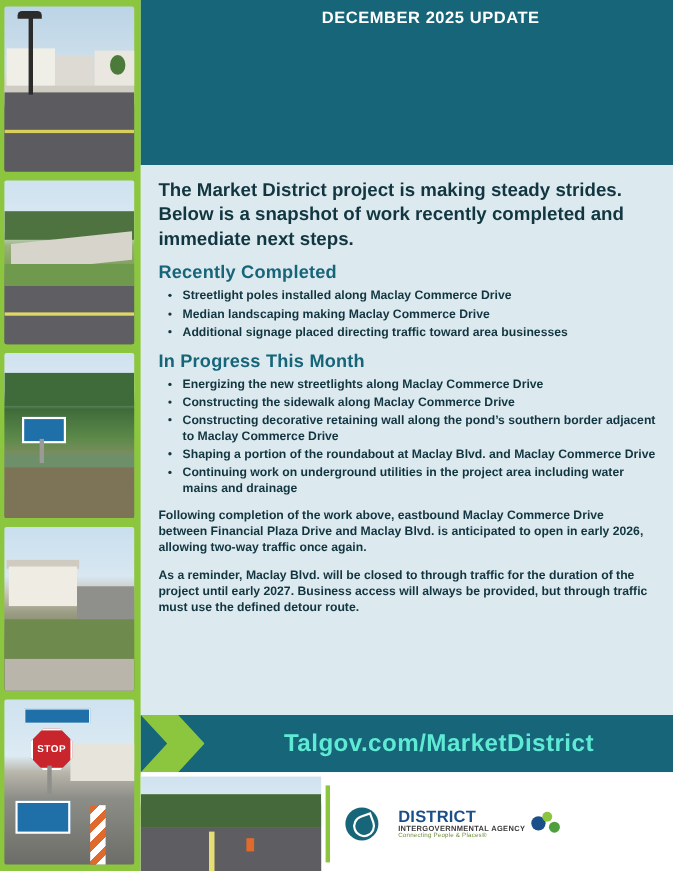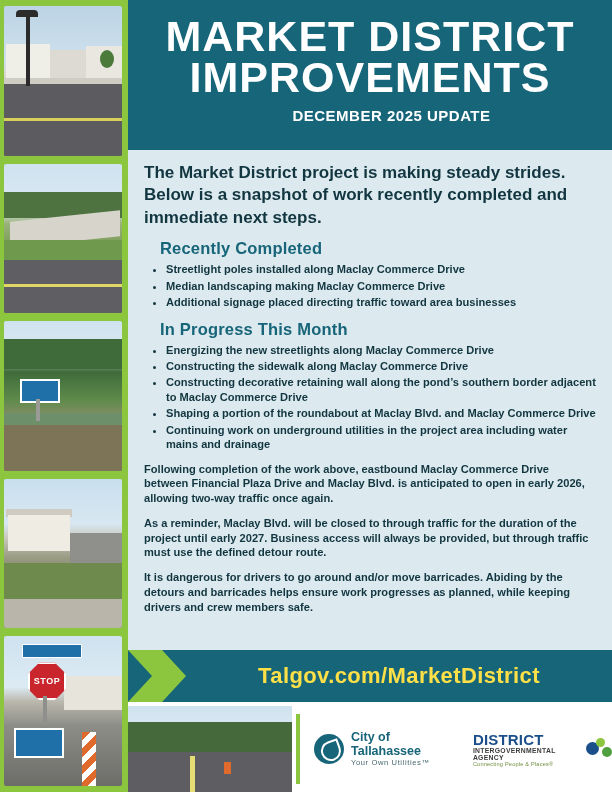--- a/index.html
+++ b/index.html
@@ -97,21 +97,21 @@
   
   .body-panel {
     position:absolute; left:128px; top:150px; width:484px; height:500px;
     background:#dce9ef;
     padding:10px 16px 0 16px;
     box-sizing:border-box;
     color:#14353f;
   }
   .intro { font-size:17px; font-weight:bold; line-height:1.32; color:#123640; margin:2px 0 10px 0; }
   .sec-head {
-    color:#176579; font-weight:bold; font-size:16.5px; margin:0 0 4px 16px;
+    color:#176579; font-weight:bold; font-size:16.5px; margin:0 0 4px 0;
     letter-spacing:0.2px;
   }
   ul.bullets { margin:0 0 10px 0; padding-left:22px; }
   ul.bullets li {
     font-size:11.1px; font-weight:bold; line-height:1.3;
     margin-bottom:2px; color:#123640;
   }
   .para { font-size:11.1px; font-weight:bold; line-height:1.33; margin:0 0 10px 0; color:#123640; }
 
   
@@ -120,21 +120,21 @@
     background:#176579;
   }
   .url-band .arrow {
     position:absolute; left:0; top:0; width:58px; height:52px;
     background:#8cc63f;
     clip-path:polygon(0 0, 34px 0, 58px 26px, 34px 52px, 0 52px, 24px 26px);
   }
   .url-band .url {
     position:absolute; left:58px; top:0; right:0; height:52px;
     display:flex; align-items:center; justify-content:center;
-    color:#fde047; font-weight:bold; font-size:22px; letter-spacing:0.4px;
+    color:#5eead4; font-weight:bold; font-size:22px; letter-spacing:0.4px;
   }
 
   
   .bottom { position:absolute; left:128px; top:702px; width:484px; height:90px; background:#ffffff; }
   .bphoto {
     position:absolute; left:0; top:4px; width:164px; height:86px;
     background:linear-gradient(#cfe2ef 0%,#dbe9f3 26%,#4f7340 34%,#6d8b4e 46%,#7c7c7a 54%,#5b5b5e 100%);
     overflow:hidden;
   }
   .bphoto .road { position:absolute; left:0; top:46px; width:100%; height:40px; background:#5e5e62; }
@@ -221,24 +221,20 @@
       <div class="bldg"></div>
       <div class="stopoct">STOP</div>
       <div class="stoppost"></div>
       <div class="bsign"></div>
       <div class="barr"></div>
     </div>
 
   </div>
 
   <div class="header">
-    <div class="title">
-      <span>MARKET DISTRICT</span>
-      <span class="l2">IMPROVEMENTS</span>
-    </div>
     <div class="subtitle">DECEMBER 2025 UPDATE</div>
   </div>
 
   <div class="body-panel">
 
     <div class="intro">The Market District project is making steady strides. Below is a snapshot of work recently completed and immediate next steps.</div>
 
     <div class="sec-head">Recently Completed</div>
     <ul class="bullets">
       <li>Streetlight poles installed along Maclay Commerce Drive</li>
@@ -250,44 +246,39 @@
     <ul class="bullets">
       <li>Energizing the new streetlights along Maclay Commerce Drive</li>
       <li>Constructing the sidewalk along Maclay Commerce Drive</li>
       <li>Constructing decorative retaining wall along the pond’s southern border adjacent to Maclay Commerce Drive</li>
       <li>Shaping a portion of the roundabout at Maclay Blvd. and Maclay Commerce Drive</li>
       <li>Continuing work on underground utilities in the project area including water mains and drainage</li>
     </ul>
 
     <div class="para">Following completion of the work above, eastbound Maclay Commerce Drive between Financial Plaza Drive and Maclay Blvd. is anticipated to open in early 2026, allowing two-way traffic once again.</div>
     <div class="para">As a reminder, Maclay Blvd. will be closed to through traffic for the duration of the project until early 2027. Business access will always be provided, but through traffic must use the defined detour route.</div>
-    <div class="para">It is dangerous for drivers to go around and/or move barricades. Abiding by the detours and barricades helps ensure work progresses as planned, while keeping drivers and crew members safe.</div>
   </div>
 
   <div class="url-band">
     <div class="arrow"></div>
     <div class="url">Talgov.com/MarketDistrict</div>
   </div>
 
   <div class="bottom">
     <div class="bphoto">
       <div class="trees"></div>
       <div class="road"></div>
       <div class="line"></div>
       <div class="cone"></div>
     </div>
 
     <div class="logos">
 
       <div class="logo-tlh">
         <div class="mark"></div>
-        <div class="txt">
-          <div class="n1">City of Tallahassee</div>
-          <div class="n2">Your Own Utilities™</div>
-        </div>
       </div>
 
       <div class="logo-bp">
         <div class="txt">
           <div class="n1">DISTRICT</div>
           <div class="n2">INTERGOVERNMENTAL AGENCY</div>
           <div class="n3">Connecting People &amp; Places®</div>
         </div>
         <div class="globe">
           <i class="a"></i>

